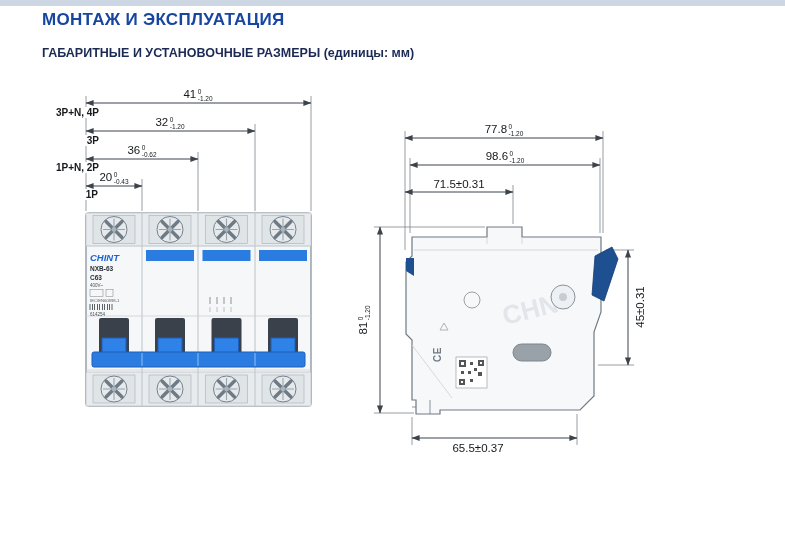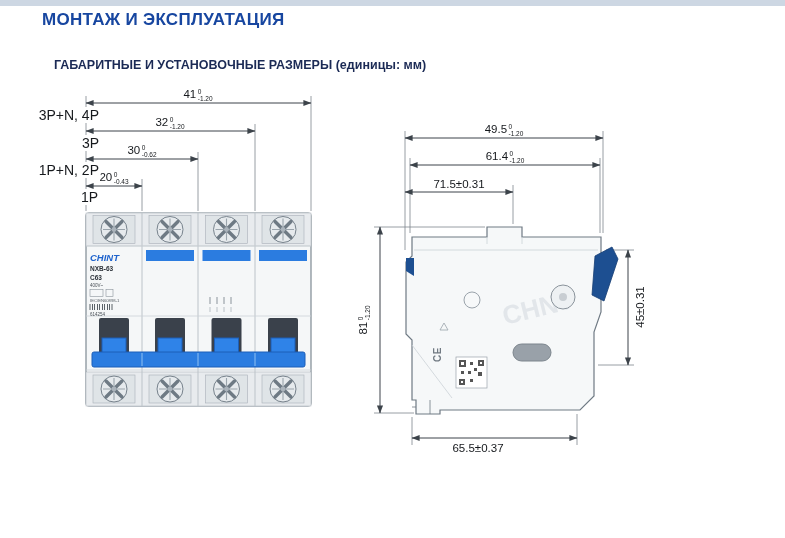--- a/index.html
+++ b/index.html
@@ -1,28 +1,28 @@
 <!DOCTYPE html>
 <html><head>
 <meta charset="utf-8">
 <style>
   html,body{margin:0;padding:0;background:#fff;}
   .page{position:relative;width:785px;height:480px;background:#ffffff;overflow:hidden;font-family:"Liberation Sans",sans-serif;}
   .band{position:absolute;left:0;width:785px;}
   .band-top{top:0;height:6px;background:#cdd7e3;}
   .band-bottom{top:506px;height:32px;background:#cdd7e3;}
   .title{position:absolute;left:42px;top:10px;margin:0;font-size:17px;font-weight:700;color:#1746a0;letter-spacing:.3px;}
-  .subtitle{position:absolute;left:42px;top:46px;margin:12px;font-size:12.5px;font-weight:700;color:#1b2a55;}
+  .subtitle{position:absolute;left:42px;top:46px;margin:0;font-size:12.5px;font-weight:700;color:#1b2a55;}
   svg.draw{position:absolute;left:0;top:0;}
   .dimtext{position:absolute;display:flex;align-items:flex-start;font-size:11px;color:#15181c;background:#fff;padding:0 3px;transform:translate(-50%,-50%);white-space:nowrap;line-height:13px;}
   .dimtext .dv{font-size:11.5px;}
   .tol{display:flex;flex-direction:column;margin-left:1.5px;font-size:6.5px;line-height:6.5px;padding-top:1px;}
   .tol i{font-style:normal;}
   .rot{transform:translate(-50%,-50%) rotate(-90deg);}
-  .pole{position:absolute;font-size:14px;color:#15181c;background:#fff;padding:0 2px;transform:translateX(-100%);white-space:nowrap;}
+  .pole{position:absolute;font-size:10px;color:#15181c;background:#fff;padding:0 2px;transform:translateX(-100%);white-space:nowrap;font-weight:bold;}
   .t-brand{font-style:italic;font-weight:700;font-size:9.5px;fill:#1e63cd;}
   .t-model{font-weight:700;font-size:6.5px;fill:#2b3138;}
   .t-plate{font-size:4.5px;fill:#4a5158;}
   .t-plate-sm{font-size:4.2px;fill:#596067;}
   .t-water{font-weight:700;font-size:26px;fill:#e2e6ea;}
   .t-ce{font-weight:700;font-size:10px;fill:#717a83;letter-spacing:.5px;}
   .ext{stroke:#7d858d;stroke-width:.8;fill:none;}
   .dln{stroke:#3c434a;stroke-width:1;fill:none;}
   .seam{stroke:#ccd2d7;stroke-width:.8;fill:none;}
 </style>
@@ -156,48 +156,48 @@
       </span>
   </div>
   <div class="dimtext" style="left:170px;top:123px">
     <span class="dv">32</span>
     <span class="tol">
         <i>0</i>
         <i>-1.20</i>
       </span>
   </div>
   <div class="dimtext" style="left:142px;top:151px">
-    <span class="dv">30</span>
+    <span class="dv">36</span>
     <span class="tol">
         <i>0</i>
         <i>-0.62</i>
       </span>
   </div>
   <div class="dimtext" style="left:114px;top:178px">
     <span class="dv">20</span>
     <span class="tol">
         <i>0</i>
         <i>-0.43</i>
       </span>
   </div>
 
   <div class="pole" style="left:101px;top:107px">3P+N, 4P</div>
   <div class="pole" style="left:101px;top:135px">3P</div>
   <div class="pole" style="left:101px;top:162px">1P+N, 2P</div>
   <div class="pole" style="left:100px;top:189px">1P</div>
 
   <div class="dimtext" style="left:504px;top:130px">
-    <span class="dv">49.5</span>
+    <span class="dv">77.8</span>
     <span class="tol">
         <i>0</i>
         <i>-1.20</i>
       </span>
   </div>
   <div class="dimtext" style="left:505px;top:157px">
-    <span class="dv">61.4</span>
+    <span class="dv">98.6</span>
     <span class="tol">
         <i>0</i>
         <i>-1.20</i>
       </span>
   </div>
   <div class="dimtext" style="left:459px;top:184px">
     <span class="dv">71.5±0.31</span>
   </div>
   <div class="dimtext rot" style="left:364px;top:320px">
     <span class="dv">81</span>

